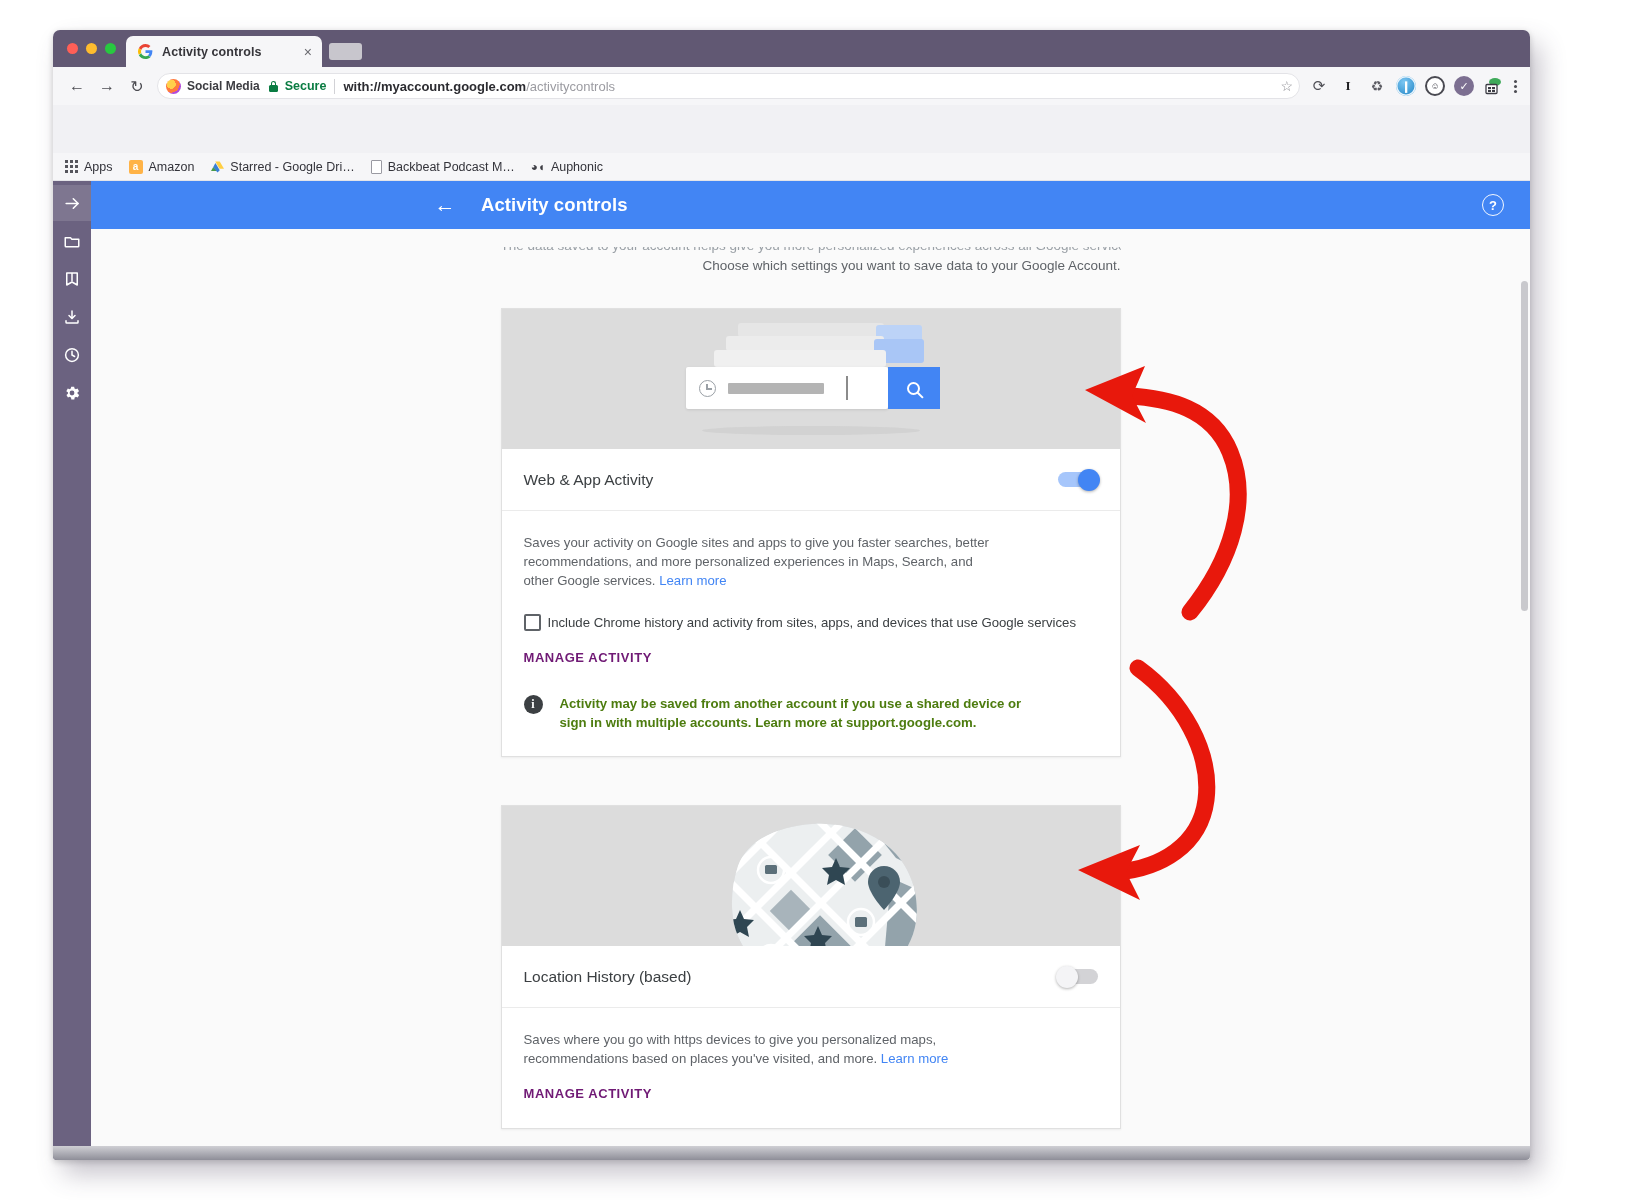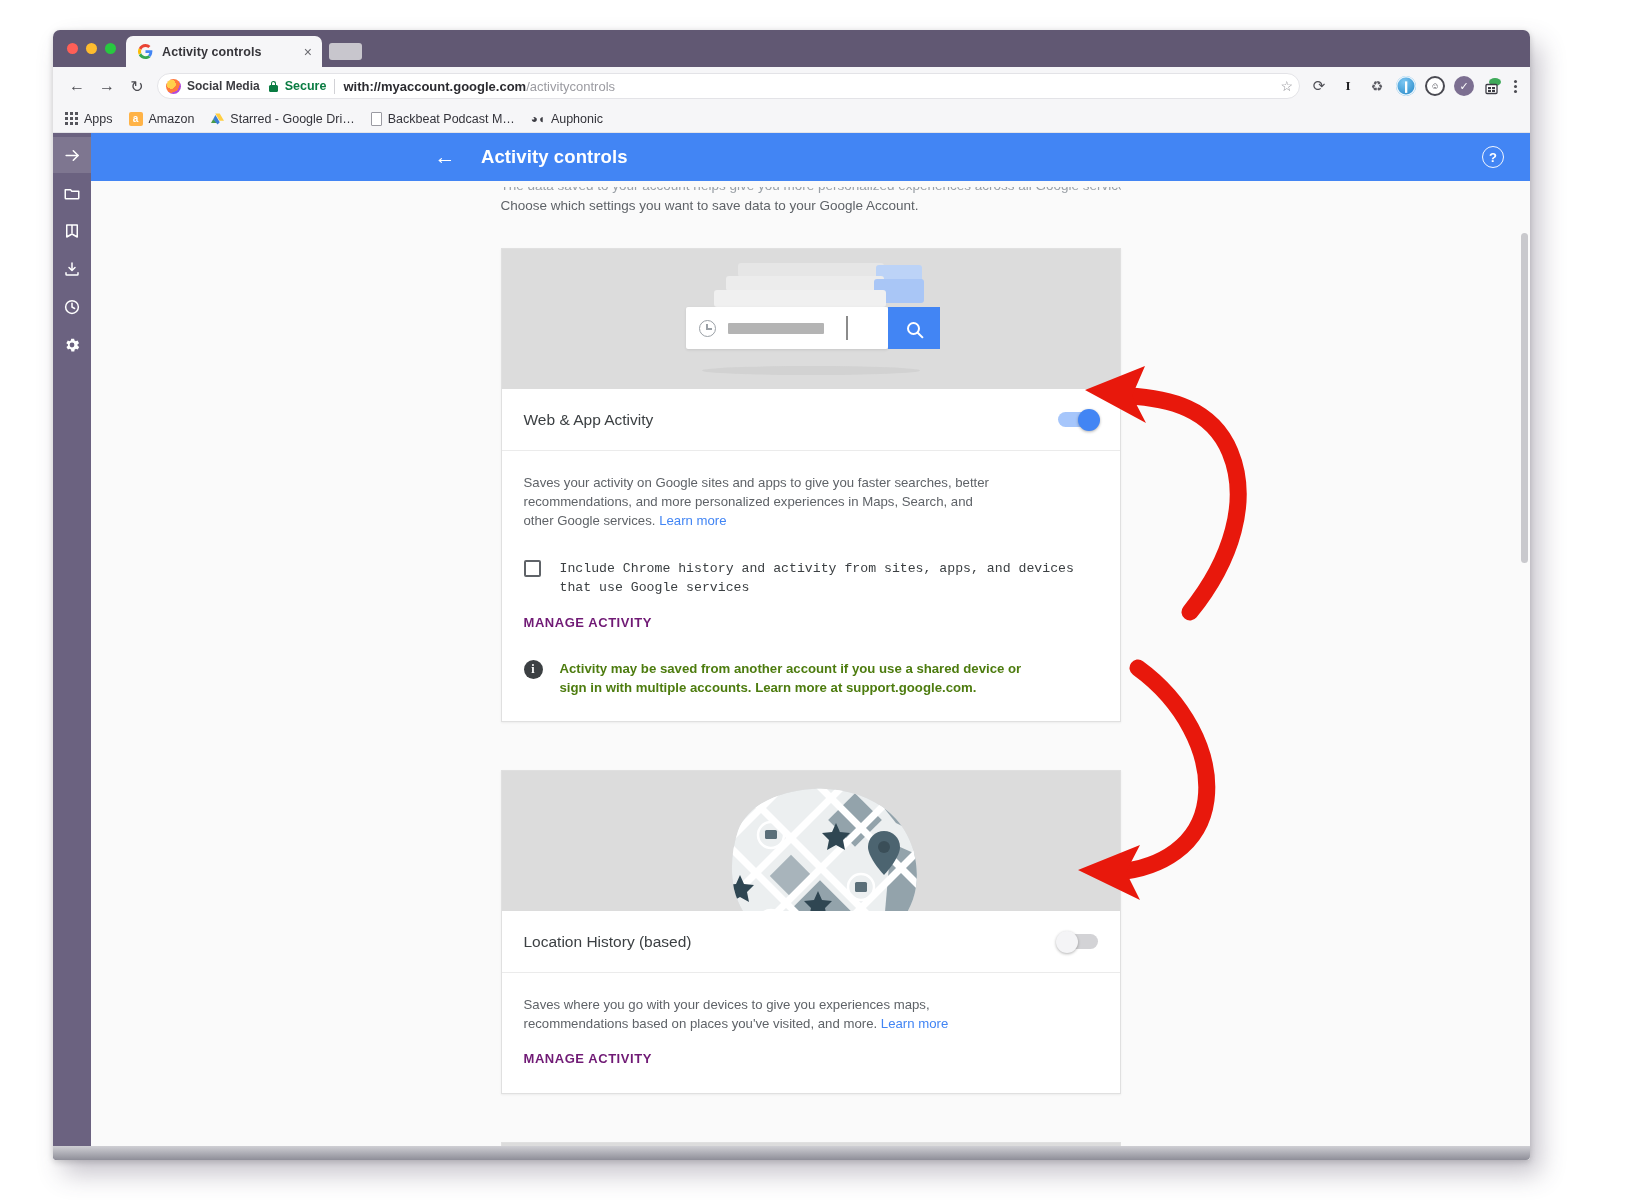--- a/index.html
+++ b/index.html
@@ -105,21 +105,21 @@
   .ext-face { background:#fff; border:2px solid #4a4a52; color:#4a4a52; font-size:9px; }
   .ext-check { background:#7c6f91; color:#fff; font-size:11px; }
   .ext-cal { width:20px; height:20px; position:relative; }
   .menu-dots { display:flex; flex-direction:column; gap:2px; padding: 0 5px; cursor:pointer; flex:none; }
   .menu-dots i { width:3px; height:3px; border-radius:50%; background:#4c4c52; display:block; }
 
   
   #bookmarks {
     height: 28px; background:#f6f6f8;
     display:flex; align-items:center; gap: 16px;
-    padding: 0 12px; border-bottom: 1px solid #e4e4e8;
+    padding: 0 12px; border-bottom: 1px solid #e4e4e8; margin-top: 48px;
   }
   .bm { display:flex; align-items:center; gap:6px; cursor:pointer; }
   .bm-label { font-size:12.5px; color:#33333a; white-space:nowrap; }
   .apps-grid { display:grid; grid-template-columns: repeat(3, 3px); gap:2px; }
   .apps-grid i { width:3px; height:3px; background:#55555c; display:block; }
   .bm-ico { width:14px; height:14px; display:flex; align-items:center; justify-content:center; font-size:11px; flex:none; }
   .ico-amazon { background:#ffb347; color:#fff; border-radius:2px; font-size:10px; font-weight:700; }
   .ico-drive { font-size:12px; }
   .ico-doc { width:11px; height:14px; background:#fff; border:1px solid #9a9aa2; border-radius:1px; }
   .ico-auph { color:#3d3d44; font-size:12px; }
@@ -154,23 +154,23 @@
     position:absolute; right:26px; top:50%; transform:translateY(-50%);
     width:22px; height:22px; border-radius:50%;
     border: 1.7px solid rgba(255,255,255,.92);
     color:#fff; font-size:13px; font-weight:700;
     display:flex; align-items:center; justify-content:center; cursor:pointer;
   }
 
   #scroll-area { position:relative; height: calc(100% - 48px); background:#fafafa; overflow:hidden; }
 
   .intro {
-    width: 620px; margin: 4px auto;
+    width: 620px; margin: 16px auto;
     padding-top: 2px;
-    font-size: 13.5px; color:#5f6368; line-height: 20px;
+    font-size: 13.5px; color:#5f6368; line-height: 20px; text-align: right;
   }
   .intro .clipped { position:relative; height: 9px; overflow:hidden; color:#9aa0a6; }
   .intro .clipped span { position:absolute; top:-11px; left:0; white-space:nowrap; }
 
   .card {
     width: 620px; margin: 0 auto 48px;
     background:#fff;
     border:1px solid #e0e0e0;
     box-shadow: 0 1px 2px rgba(0,0,0,.06);
     overflow:hidden;
@@ -189,21 +189,21 @@
   .toggle .knob { position:absolute; top:-3.5px; width:22px; height:22px; border-radius:50%; box-shadow: 0 1px 3px rgba(0,0,0,.30); }
   .toggle.on  .track { background:#a6c6fb; }
   .toggle.on  .knob  { right:-2px; background:#4285f4; }
   .toggle.off .track { background:#d3d3d6; }
   .toggle.off .knob  { left:-2px; background:#f4f4f6; }
 
   .card-body { padding: 22px 22px 24px; }
   .desc { font-size:13.2px; color:#5f6368; line-height:19px; max-width: 480px; }
   .link { color:#4285f4; cursor:pointer; }
 
-  .check-row { display:flex; align-items:flex-start; gap:19px; margin-top:29px;font-family:Liberation Mono, monospace; }
+  .check-row { display:flex; align-items:flex-start; gap:7px; margin-top:23px; }
   .checkbox { width:17px; height:17px; border:2px solid #5f6368; border-radius:2px; flex:none; margin-top:1px; cursor:pointer; background:#fff; }
   .check-label { font-size:13.2px; color:#3c4043; line-height:19px; }
 
   .action-link {
     display:inline-block; margin-top:18px;
     font-size:13px; font-weight:700; letter-spacing:.55px;
     color:#701a75; text-transform:uppercase; cursor:pointer;
   }
 
   .note-row { display:flex; align-items:flex-start; gap:17px; margin-top:28px; }
@@ -531,21 +531,21 @@
             <div class="card-head">
               <span class="card-title">Location History (based)</span>
               <span class="toggle off">
                 <span class="track"></span>
                   <span class="knob"></span>
               </span>
             </div>
 
             <div class="card-body" style="padding-bottom:26px;">
               <div class="desc">
-                <span>Saves where you go with your devices to give you experiences maps, recommendations based on places you've visited, and more.</span>
+                <span>Saves where you go with https devices to give you personalized maps, recommendations based on places you've visited, and more.</span>
                 <span class="link">Learn more</span>
               </div>
               <span class="action-link">MANAGE ACTIVITY</span>
             </div>
           </div>
 
           <div class="card-partial">
             <div class="partial-hero">
               <div class="device-top"></div>
             </div>

